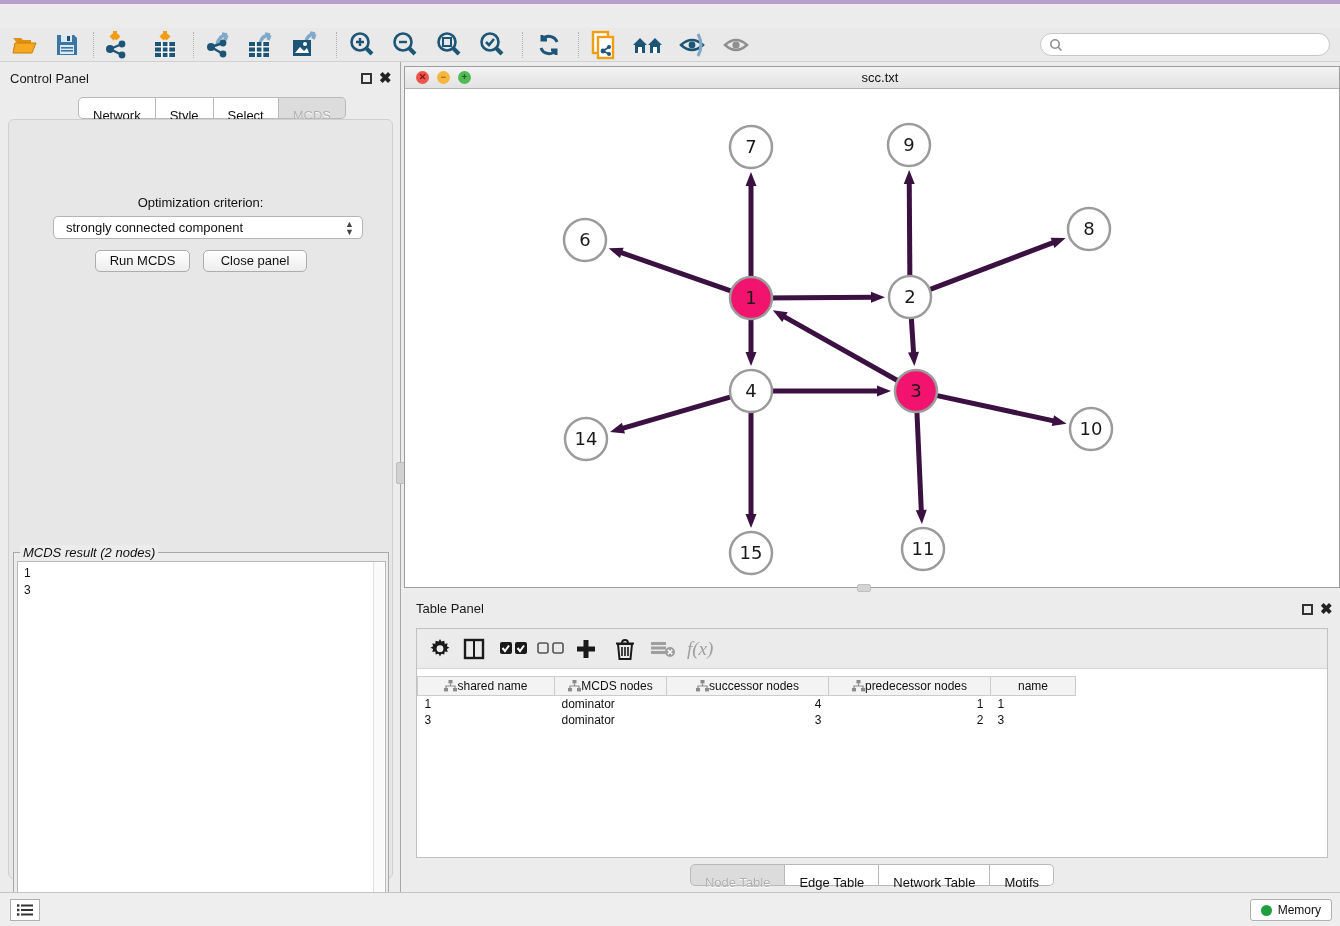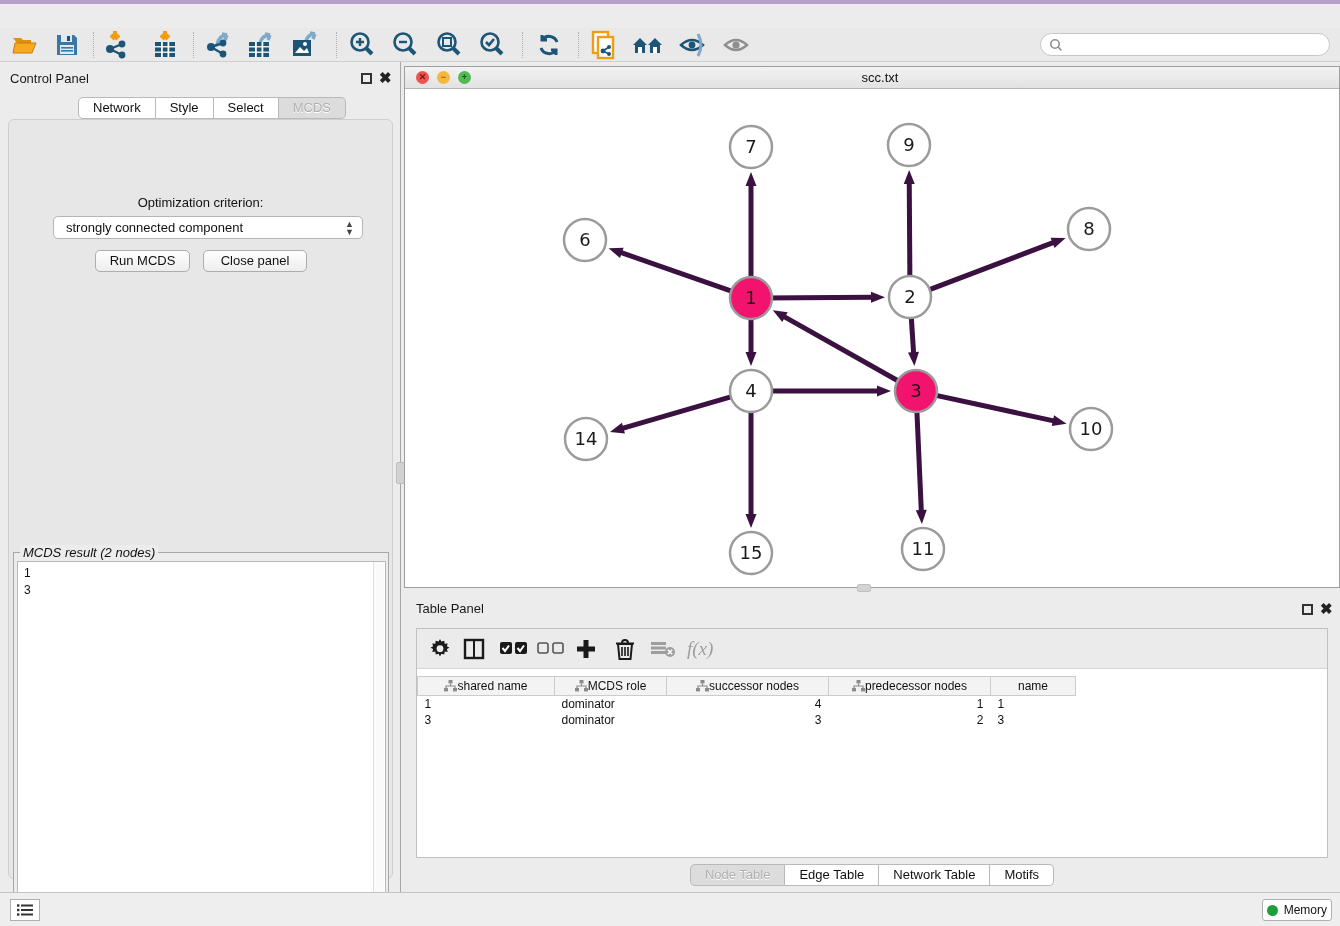--- a/index.html
+++ b/index.html
@@ -22,21 +22,21 @@
   #searchbox { position:absolute; top:5px; left:1040px; width:290px; height:23px; background:#fff; border:1px solid #c6c6c6; border-radius:12px; display:flex; align-items:center; padding-left:8px; }
   #searchbox svg { flex:0 0 auto; }
 
   
   #control-panel { left:0; top:62px; width:400px; height:830px; background:#ececec; }
   #cp-header { position:absolute; left:0; top:4px; width:100%; height:24px; }
   #cp-title { position:absolute; left:10px; top:5px; font-size:13px; color:#1a1a1a; }
   .panel-float { position:absolute; top:7px; width:11px; height:11px; border:2px solid #333; cursor:pointer; }
   .panel-close { position:absolute; top:4px; font-size:15px; font-weight:bold; color:#222; cursor:pointer; line-height:16px; }
   .seg-tabs { position:absolute; display:flex; }
-  .seg-tab { height:22px; padding:0 14px; background:#fff; border:1px solid #b9b9b9; border-left:none; font-size:13px; line-height:20px; color:#111; cursor:pointer; white-space:nowrap; }
+  .seg-tab { height:22px; padding:8px 14px; background:#fff; border:1px solid #b9b9b9; border-left:none; font-size:13px; line-height:20px; color:#111; cursor:pointer; white-space:nowrap; }
   .seg-tab:first-child { border-left:1px solid #b9b9b9; border-radius:5px 0 0 5px; }
   .seg-tab:last-child { border-radius:0 5px 5px 0; }
   .seg-tab.selected { background:#dcdcdc; color:#b0b0b0; text-shadow:0 1px 0 #fff; }
   #cp-body { position:absolute; left:8px; top:57px; width:385px; height:760px; background:#e7e7e7; border:1px solid #cfcfcf; border-radius:6px; }
   #opt-label { position:absolute; left:0; top:75px; width:100%; text-align:center; font-size:13px; color:#111; }
   #opt-select { position:absolute; left:44px; top:96px; width:310px; height:23px; background:#fff; border:1px solid #b5b5b5; border-radius:5px; font-size:13px; line-height:21px; padding-left:12px; color:#111; cursor:pointer; }
   #opt-stepper { position:absolute; right:8px; top:3px; font-size:9px; color:#444; line-height:8px; text-align:center; }
   .aqua-btn { position:absolute; top:130px; height:22px; background:linear-gradient(#ffffff,#ededed); border:1px solid #adadad; border-radius:5px; font-size:13px; text-align:center; color:#111; cursor:pointer; line-height:20px; }
   #mcds-fieldset { position:absolute; left:4px; top:432px; width:376px; height:380px; border:1px solid #a8a8a8; background:#ececec; }
   #mcds-legend { position:absolute; left:6px; top:-8px; background:#ececec; padding:0 3px; font-size:13px; color:#111;font-style:italic; }
@@ -68,21 +68,21 @@
   #node-table { position:absolute; left:0px; top:47px; border-collapse:collapse; font-size:12px; background:#fff; }
   #node-table th { background:#f3f3f3; border:1px solid #ccc; font-weight:normal; height:19px; padding:0 4px; position:relative; color:#111; }
   #node-table td { height:16px; padding:0 7px; color:#111; border:none; }
   .th-inner { display:flex; align-items:center; justify-content:center; }
   .tree-icon { display:inline-block; flex:0 0 auto; }
   #tp-tabs-row { position:absolute; left:0; top:268px; width:100%; display:flex; justify-content:center; }
 
   
   #statusbar { left:0; top:892px; width:1340px; height:34px; background:#eeeeee; border-top:1px solid #c4c4c4; }
   #list-btn { position:absolute; left:10px; top:6px; width:30px; height:22px; background:#fff; border:1px solid #b0b0b0; display:flex; align-items:center; justify-content:center; cursor:pointer; }
-  #memory-btn { position:absolute; right:8px; top:6px; height:22px; background:#fff; border:1px solid #b0b0b0; border-radius:3px; display:flex; align-items:center; gap:6px; padding:0 4px; font-size:12px; color:#111; cursor:pointer; }
+  #memory-btn { position:absolute; right:8px; top:6px; height:22px; background:#fff; border:1px solid #b0b0b0; border-radius:3px; display:flex; align-items:center; gap:6px; padding:0 10px; font-size:12px; color:#111; cursor:pointer; }
   #memory-dot { width:11px; height:11px; border-radius:50%; background:#1f9e3d; }
 </style>
 </head>
 <body>
 
 <div id="app">
 
   <div class="abs" id="desktop-strip"></div>
 
 
@@ -412,21 +412,21 @@
               <th style="width: 112px;">
                 <span class="th-inner">
                   <svg class="tree-icon" width="13" height="12" viewBox="0 0 13 12">
                     <g fill="#8a8a8a">
                       <rect x="4.5" y="0" width="4" height="3.4"></rect>
                       <rect x="0" y="8" width="4" height="3.4"></rect>
                       <rect x="9" y="8" width="4" height="3.4"></rect>
                     </g>
                     <path d="M6.5 3.4 v2.6 M2 8 v-2 h9 v2" stroke="#8a8a8a" fill="none" stroke-width="1.2"></path>
                   </svg>
-                  <span>MCDS role</span>
+                  <span>MCDS nodes</span>
                 </span>
               </th>
               <th style="width: 162px;">
                 <span class="th-inner">
                   <svg class="tree-icon" width="13" height="12" viewBox="0 0 13 12">
                     <g fill="#8a8a8a">
                       <rect x="4.5" y="0" width="4" height="3.4"></rect>
                       <rect x="0" y="8" width="4" height="3.4"></rect>
                       <rect x="9" y="8" width="4" height="3.4"></rect>
                     </g>

